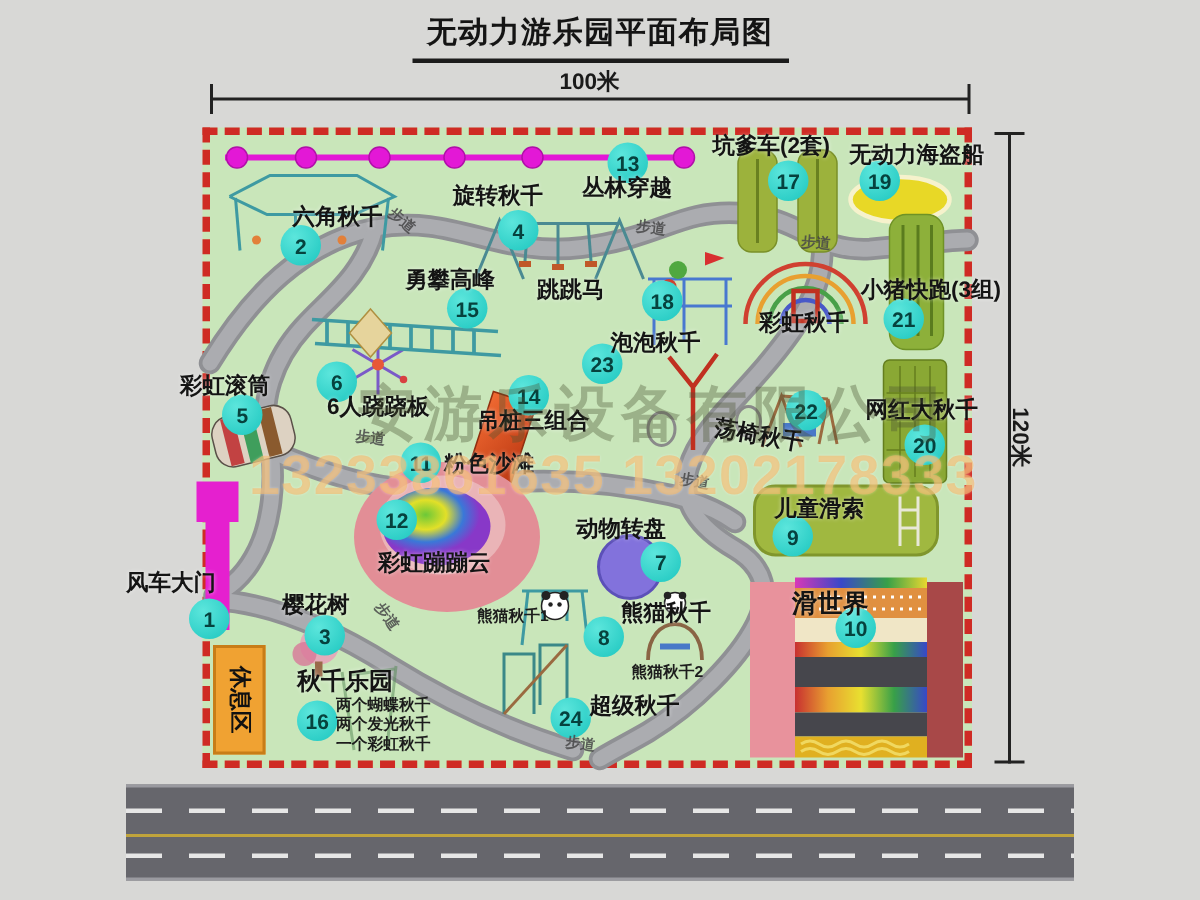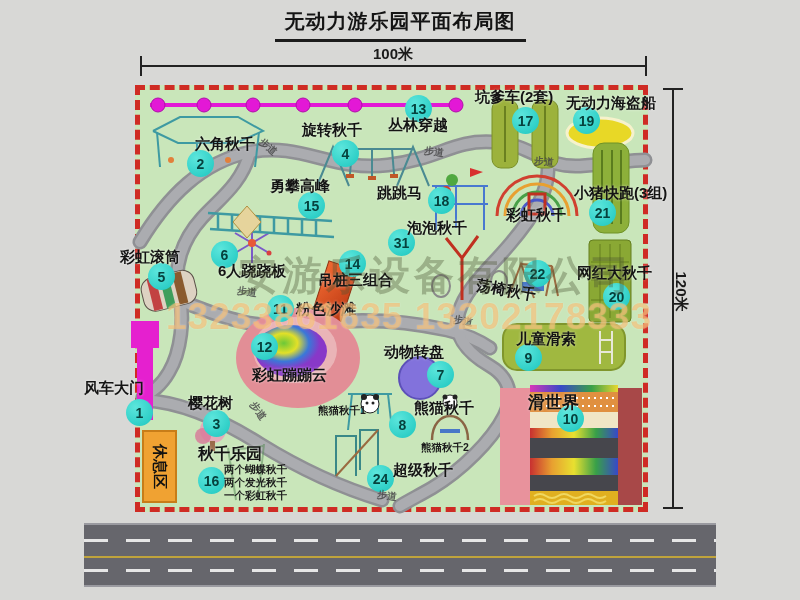--- a/index.html
+++ b/index.html
@@ -351,41 +351,41 @@
   <div class="bub" style="left:405px;top:95px;">13</div>
   <div class="bub" style="left:339px;top:250px;">14</div>
   <div class="bub" style="left:298px;top:192px;">15</div>
   <div class="bub" style="left:198px;top:467px;">16</div>
   <div class="bub" style="left:512px;top:107px;">17</div>
   <div class="bub" style="left:428px;top:187px;">18</div>
   <div class="bub" style="left:573px;top:107px;">19</div>
   <div class="bub" style="left:603px;top:283px;">20</div>
   <div class="bub" style="left:589px;top:199px;">21</div>
   <div class="bub" style="left:524px;top:260px;">22</div>
-  <div class="bub" style="left:388px;top:229px;">31</div>
+  <div class="bub" style="left:388px;top:229px;">23</div>
   <div class="bub" style="left:367px;top:465px;">24</div>
 
   <div class="lbl" style="left:84px;top:379px;">风车大门</div>
   <div class="lbl" style="left:195px;top:135px;">六角秋千</div>
   <div class="lbl" style="left:188px;top:394px;">樱花树</div>
   <div class="lbl" style="left:302px;top:121px;">旋转秋千</div>
   <div class="lbl" style="left:120px;top:248px;">彩虹滚筒</div>
   <div class="lbl" style="left:218px;top:262px;">6人跷跷板</div>
   <div class="lbl" style="left:384px;top:343px;">动物转盘</div>
   <div class="lbl" style="left:414px;top:399px;">熊猫秋千</div>
   <div class="lbl" style="left:516px;top:330px;text-align:center;">儿童滑索</div>
   <div class="lbl" style="left:528px;top:391px;font-size:17px;text-align:right;">滑世界</div>
   <div class="lbl" style="left:296px;top:300px;">粉色沙滩</div>
   <div class="lbl" style="left:252px;top:366px;">彩虹蹦蹦云</div>
   <div class="lbl" style="left:388px;top:116px;">丛林穿越</div>
   <div class="lbl" style="left:318px;top:271px;">吊桩三组合</div>
   <div class="lbl" style="left:270px;top:177px;">勇攀高峰</div>
   <div class="lbl" style="left:198px;top:444px;font-size:16px;">秋千乐园</div>
   <div class="lbl" style="left:475px;top:88px;">坑爹车(2套)</div>
-  <div class="lbl" style="left:377px;top:184px;font-family:Liberation Serif, serif;">跳跳马</div>
+  <div class="lbl" style="left:358px;top:184px;font-family:Liberation Serif, serif;">跳跳马</div>
   <div class="lbl" style="left:566px;top:94px;">无动力海盗船</div>
   <div class="lbl" style="left:577px;top:264px;">网红大秋千</div>
   <div class="lbl" style="left:574px;top:184px;text-align:right;">小猪快跑(3组)</div>
   <div class="lbl" style="left:476px;top:281px;transform:rotate(10deg);">荡椅秋千</div>
   <div class="lbl" style="left:407px;top:219px;">泡泡秋千</div>
   <div class="lbl" style="left:393px;top:461px;">超级秋千</div>
 
   <div class="lbl" style="left:506px;top:206px;">彩虹秋千</div>
   <div class="lbl-sm" style="left:318px;top:404px;">熊猫秋千1</div>
   <div class="lbl-sm" style="left:421px;top:441px;">熊猫秋千2</div>

